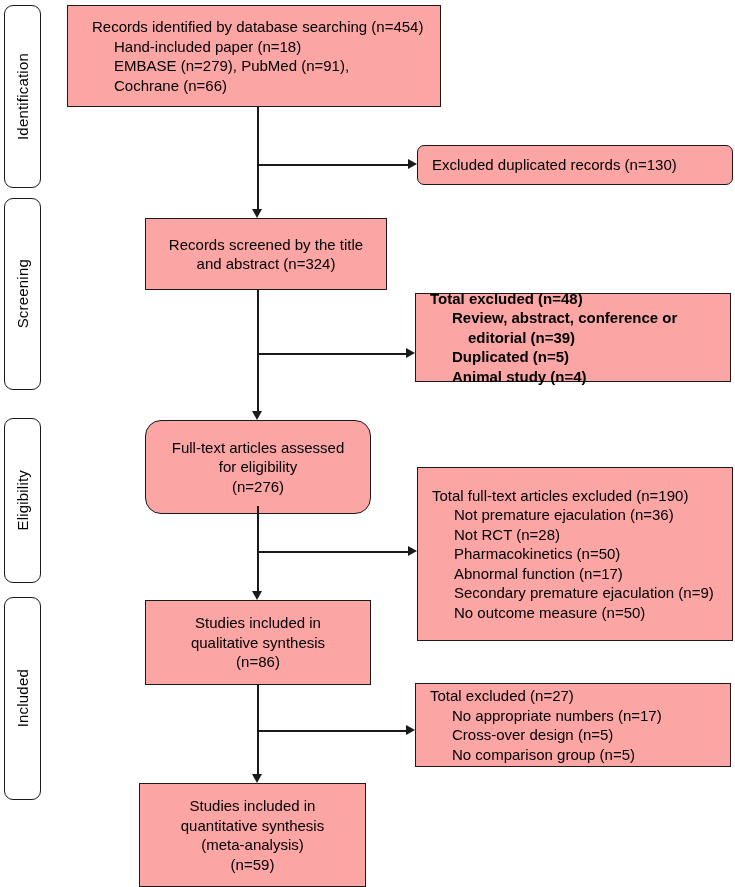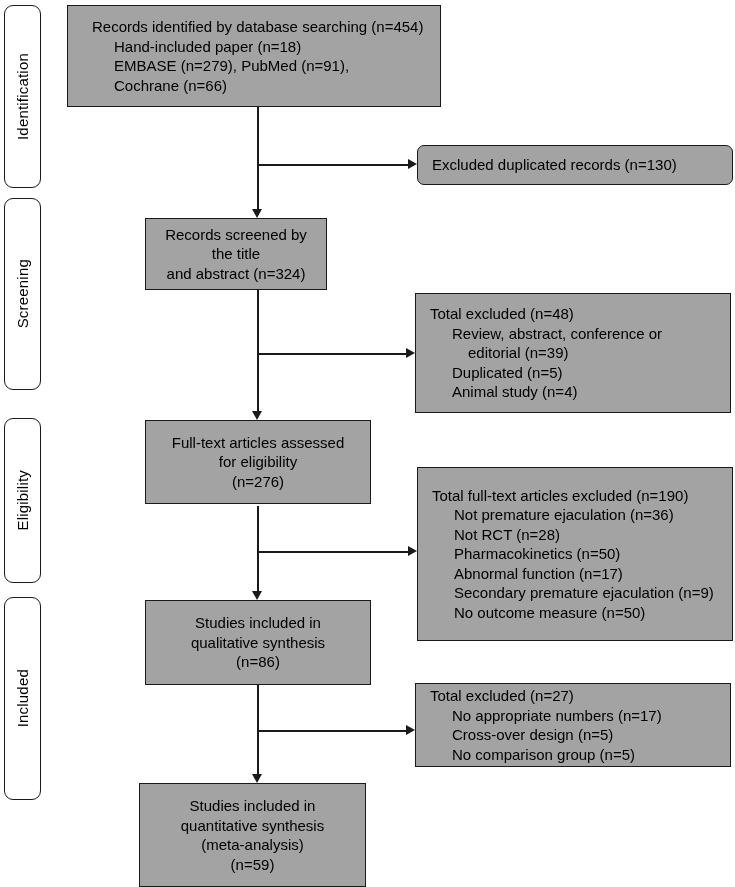--- a/index.html
+++ b/index.html
@@ -37,21 +37,21 @@
     line-height: 1;
     letter-spacing: 0.2px;
     white-space: nowrap;
     color: #000;
   }
   
   .node {
     position: absolute;
     box-sizing: border-box;
     border: 1.6px solid #1a1a1a;
-    background: #a3a3a3;
+    background: #fca5a5;
     font-size: 15px;
     line-height: 19.5px;
     color: #000000;
     display: flex;
     flex-direction: column;
     justify-content: center;
   }
   .node .inner {
     padding: 0 10px;
   }
@@ -117,28 +117,28 @@
 
   <div class="node center" style="left:67px; top:5px; width:374px; height:102px;">
     <div class="inner" style="text-align:left; padding-left:24px;">
       <div class="line">Records identified by database searching (n=454)</div>
       <div class="line indent-1">Hand-included paper (n=18)</div>
       <div class="line indent-1">EMBASE (n=279), PubMed (n=91),</div>
       <div class="line indent-1">Cochrane (n=66)</div>
     </div>
   </div>
 
-  <div class="node center" style="left:145px; top:218px; width:182px; height:72px;">
+  <div class="node center" style="left:145px; top:218px; width:242px; height:72px;">
     <div class="inner">
       <div class="line">Records screened by the title</div>
       <div class="line">and abstract (n=324)</div>
     </div>
   </div>
 
-  <div class="node center" style="left:145px; top:420px; width:226px; height:84px;">
+  <div class="node center" style="left:145px; top:420px; width:226px; height:94px;border-radius:16px;">
     <div class="inner">
       <div class="line">Full-text articles assessed</div>
       <div class="line">for eligibility</div>
       <div class="line">(n=276)</div>
     </div>
   </div>
 
   <div class="node center" style="left:145px; top:600px; width:226px; height:85px;">
     <div class="inner">
       <div class="line">Studies included in</div>
@@ -155,21 +155,21 @@
       <div class="line">(n=59)</div>
     </div>
   </div>
 
   <div class="node side" style="left:417px; top:145px; width:316px; height:40px;border-radius:7px;">
     <div class="inner">
       <div class="line">Excluded duplicated records (n=130)</div>
     </div>
   </div>
 
-  <div class="node side" style="left:415px; top:293px; width:316px; height:120px;">
+  <div class="node side" style="left:415px; top:293px; width:316px; height:89px;font-weight:bold;">
     <div class="inner">
       <div class="line">Total excluded (n=48)</div>
       <div class="line indent-1">Review, abstract, conference or</div>
       <div class="line indent-2">editorial (n=39)</div>
       <div class="line indent-1">Duplicated (n=5)</div>
       <div class="line indent-1">Animal study (n=4)</div>
     </div>
   </div>
 
   <div class="node side" style="left:417px; top:467px; width:316px; height:174px;">

